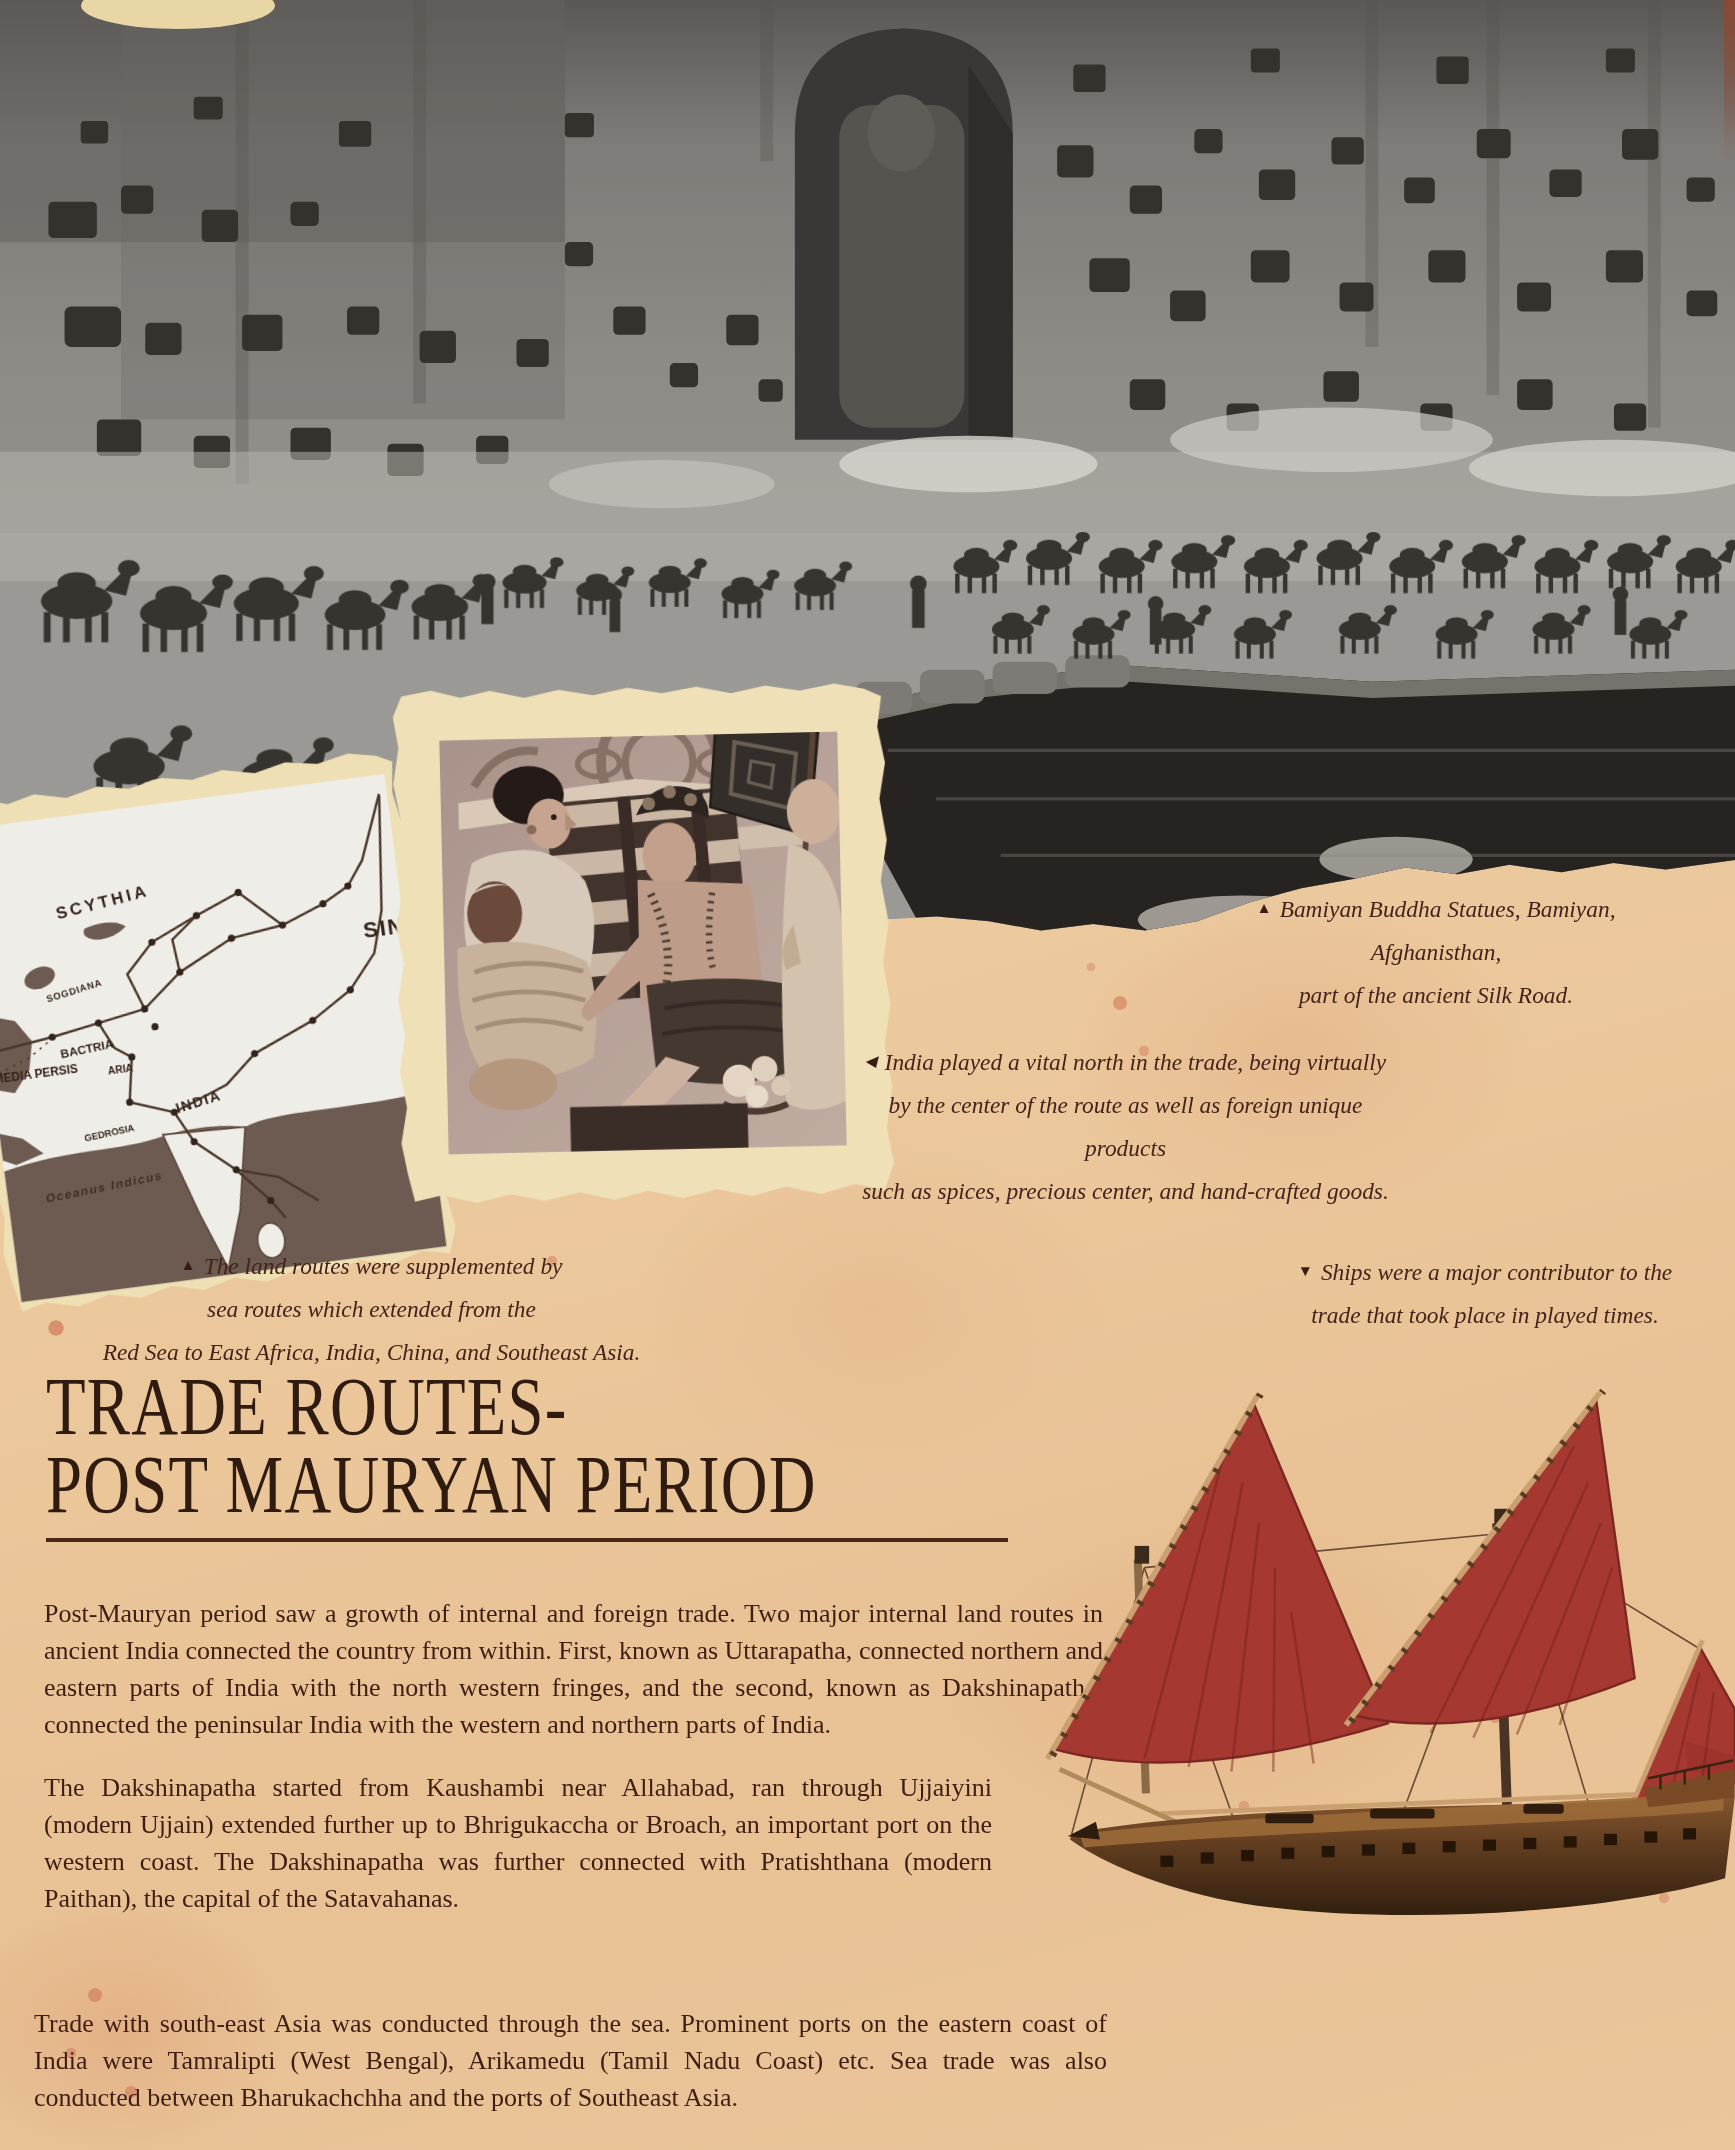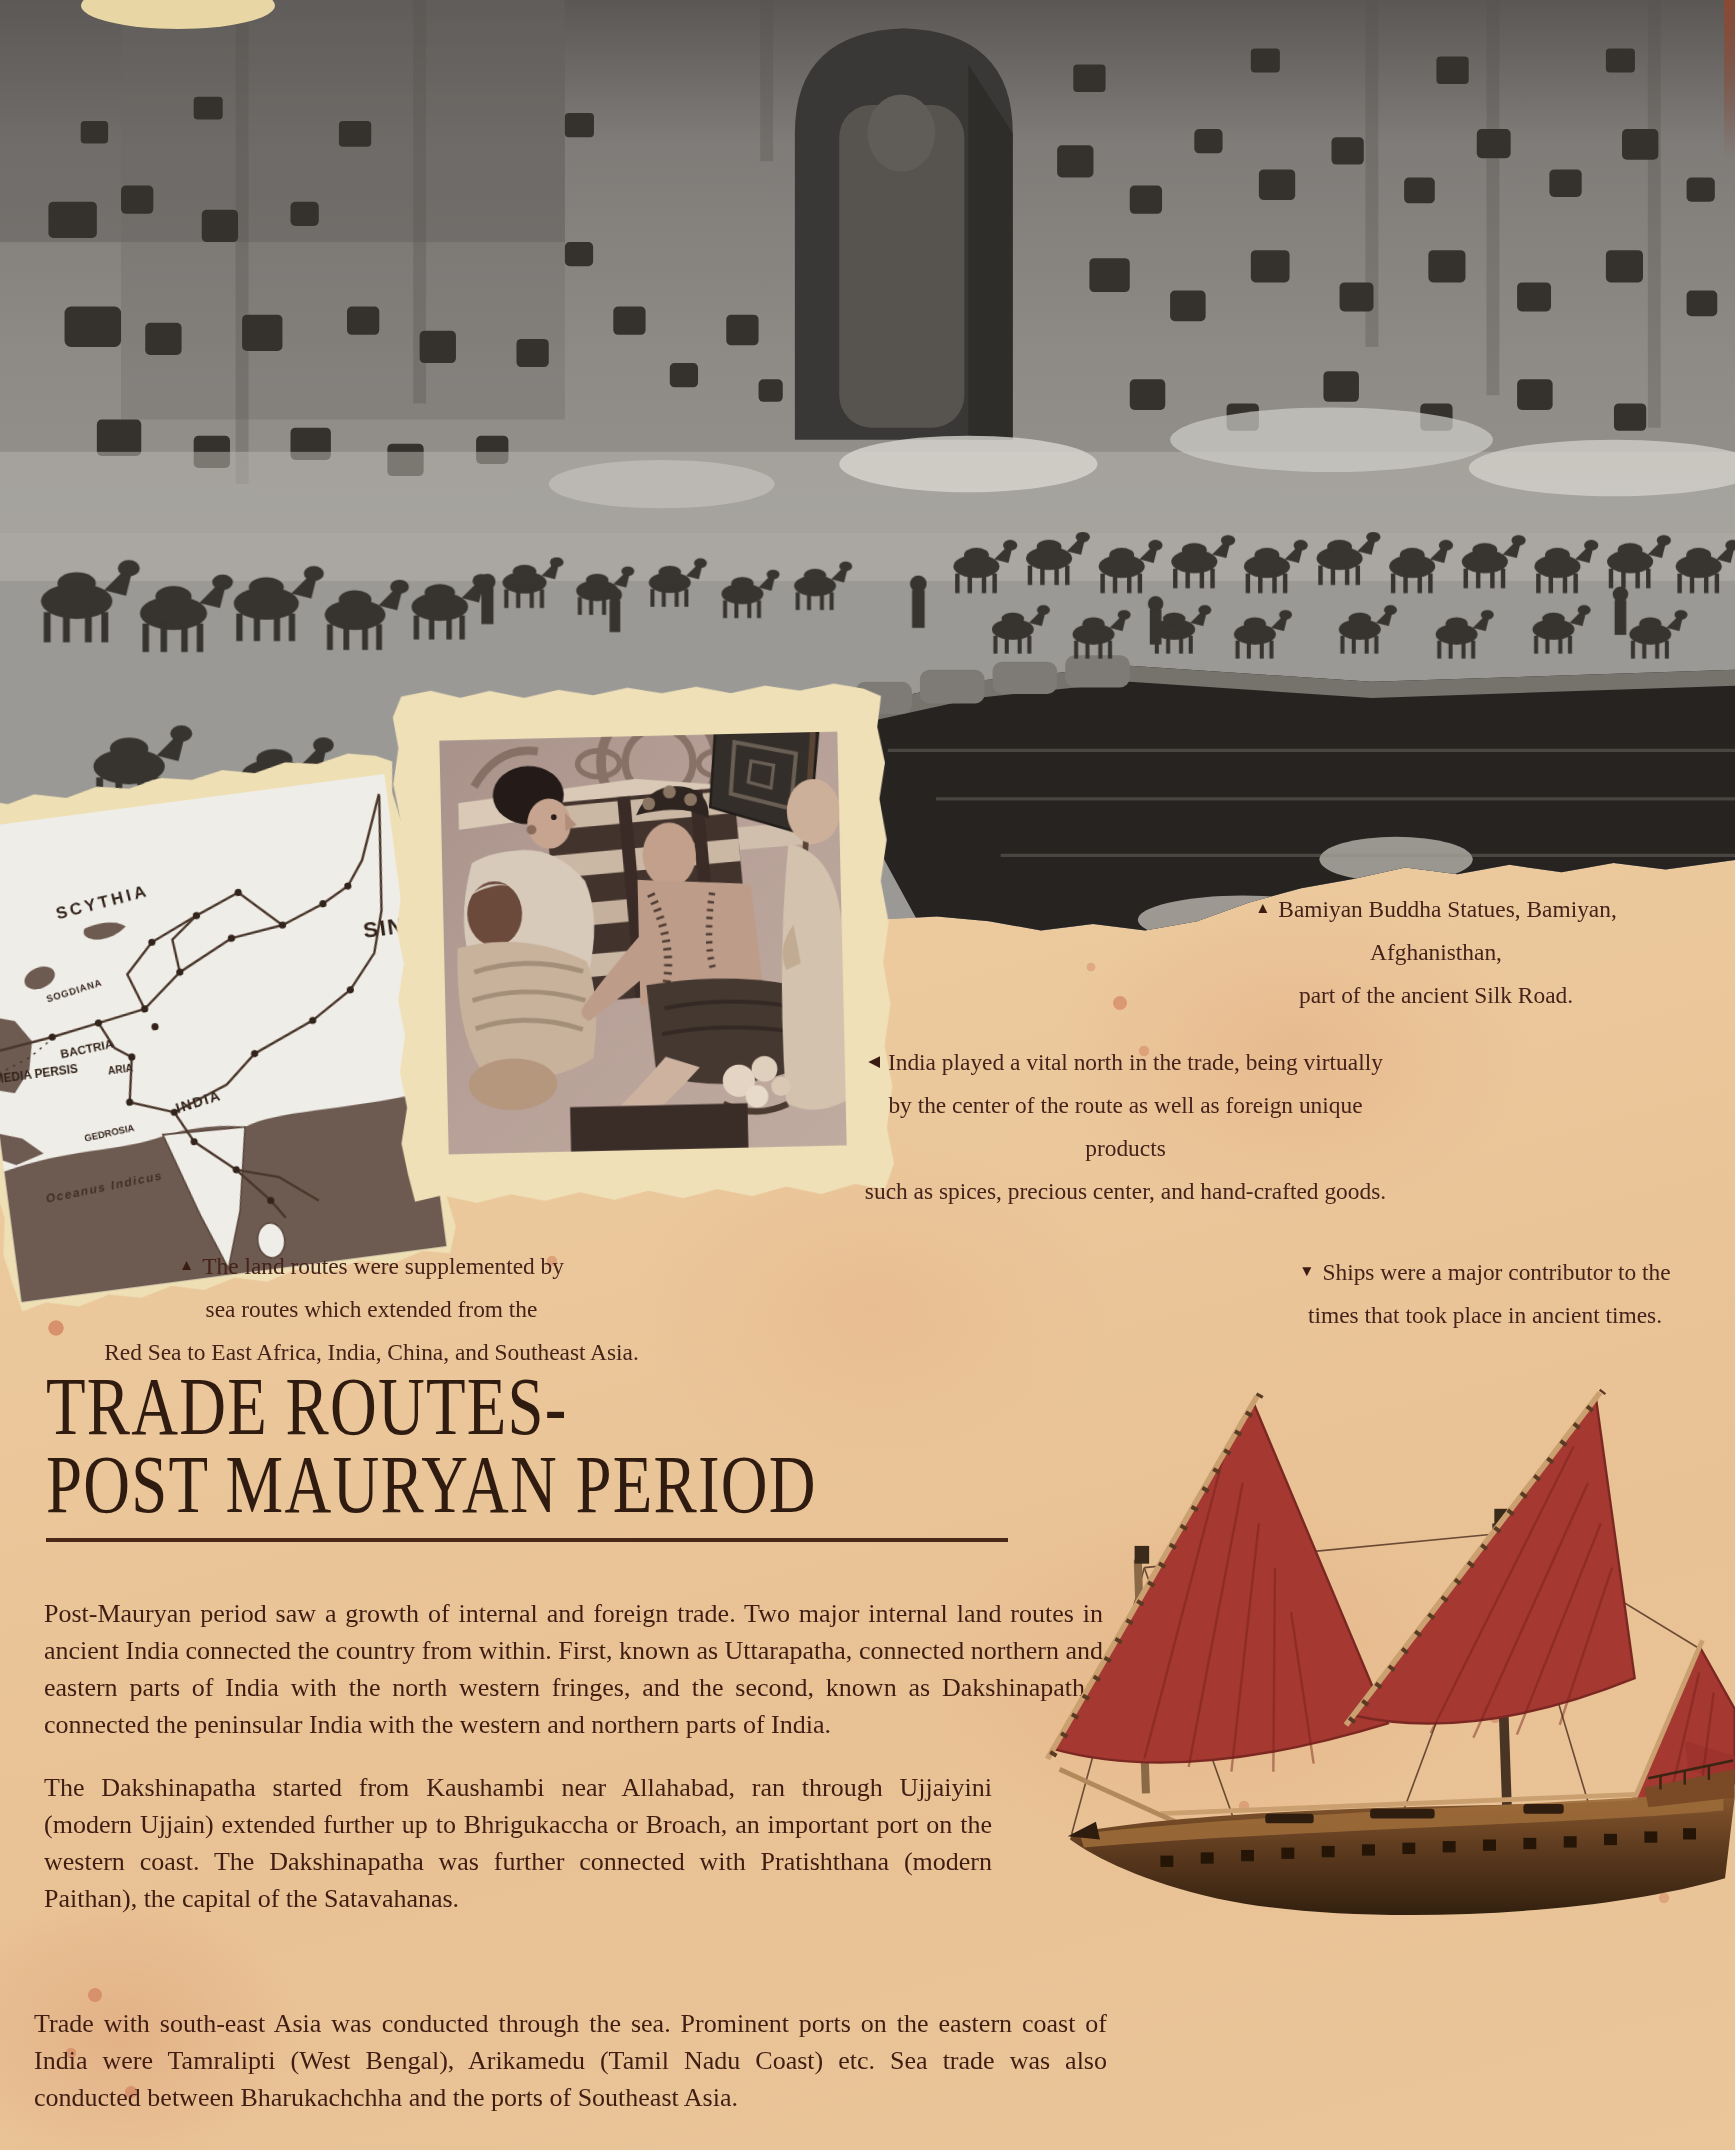--- a/index.html
+++ b/index.html
@@ -32,21 +32,21 @@
   
   #photo{left:0;top:0;width:1735px;height:940px;
     clip-path:polygon(0 0,100% 0,100% 91.5%,96% 92.5%,93% 91.8%,90% 92.8%,87% 92%,84% 93%,81% 92.3%,78% 93.5%,75% 94.5%,72% 96%,69% 98%,66% 99%,63% 98.3%,60% 99%,57% 98%,54% 97.5%,51% 97.8%,48% 97%,45% 97.6%,42% 96.8%,39% 97.4%,36% 96.6%,33% 97.2%,30% 96.2%,27% 96.8%,24% 95.8%,21% 96.4%,18% 95.6%,15% 96.2%,12% 95.4%,9% 96%,6% 95.2%,3% 95.8%,0 95%);}
   
   .card{filter:drop-shadow(4.8px 6.5px 8px rgba(70,35,15,.35));}
   .torn{clip-path:polygon(2% 1%,8% 0,14% 1.5%,20% .3%,27% 1.8%,34% .4%,41% 1.6%,48% .3%,55% 1.5%,62% .4%,69% 1.8%,76% .5%,83% 1.6%,90% .4%,96% 1.5%,99.5% 3%,98.6% 9%,100% 16%,98.7% 23%,100% 31%,98.6% 39%,100% 47%,98.7% 55%,100% 63%,98.6% 71%,100% 79%,98.7% 87%,100% 94%,98% 99%,92% 97.8%,85% 99.6%,78% 98%,71% 99.7%,64% 98.2%,57% 99.8%,50% 98.2%,43% 99.8%,36% 98.2%,29% 99.7%,22% 98.3%,15% 99.8%,8% 98.2%,2.5% 99.3%,1.2% 94%,0 88%,1.3% 81%,0 74%,1.2% 67%,0 60%,1.3% 53%,0 46%,1.2% 39%,0 32%,1.3% 25%,0 18%,1.2% 11%,.2% 5%);}
   #map-card{left:-24px;top:773px;width:452px;height:516px;transform:rotate(-7.5deg);background:#eedfb4;}
   #paint-card{left:397px;top:686px;width:492px;height:514px;transform:rotate(-1.3deg);background:#efe0b8;}
   #map-card svg,#paint-card svg,#photo svg,#ship svg{display:block;width:100%;height:100%;}
   
-  .caption{color:#45221a;font-size:23.4px;line-height:43px;text-align:center;}
+  .caption{color:#45221a;font-size:23.4px;line-height:43px;text-align:center;font-style:italic;}
   .caption .marker{font-size:15.3px;vertical-align:4px;margin-right:8px;color:#3a1c12;}
   .cap-line{display:block;}
   #cap-bamiyan{left:1202px;top:886px;width:468px;}
   #cap-india{left:851px;top:1039px;width:549px;}
   #cap-land{left:97px;top:1243px;width:549px;}
   #cap-ships{left:1255px;top:1249px;width:460px;}
   
   #heading{left:46px;top:1367px;color:#2f1b10;font-size:83px;line-height:78px;
     letter-spacing:1.6px;transform:scaleX(.78);transform-origin:left top;white-space:nowrap;}
   #rule{left:46px;top:1538px;width:962px;height:4px;background:#4a2817;}
@@ -416,21 +416,21 @@
   </div>
 
   <div id="cap-land" class="abs caption">
     <span class="cap-line"><span class="marker">▲</span><span>The land routes were supplemented by</span></span>
     <span class="cap-line">sea routes which extended from the</span>
     <span class="cap-line">Red Sea to East Africa, India, China, and Southeast Asia.</span>
   </div>
 
   <div id="cap-ships" class="abs caption">
     <span class="cap-line"><span class="marker">▼</span><span>Ships were a major contributor to the</span></span>
-    <span class="cap-line">times that took place in ancient times.</span>
+    <span class="cap-line">trade that took place in played times.</span>
   </div>
 
   <div id="heading" class="abs">
     <div>TRADE ROUTES-</div>
     <div>POST MAURYAN PERIOD</div>
   </div>
   <div id="rule" class="abs"></div>
 
   <p id="par-1" class="abs body-par">Post-Mauryan period saw a growth of internal and foreign trade. Two major internal land routes in ancient India connected the country from within. First, known as Uttarapatha, connected northern and eastern parts of India with the north western fringes, and the second, known as Dakshinapatha, connected the peninsular India with the western and northern parts of India.</p>
   <p id="par-2" class="abs body-par">The Dakshinapatha started from Kaushambi near Allahabad, ran through Ujjaiyini (modern Ujjain) extended further up to Bhrigukaccha or Broach, an important port on the western coast. The Dakshinapatha was further connected with Pratishthana (modern Paithan), the capital of the Satavahanas.</p>

